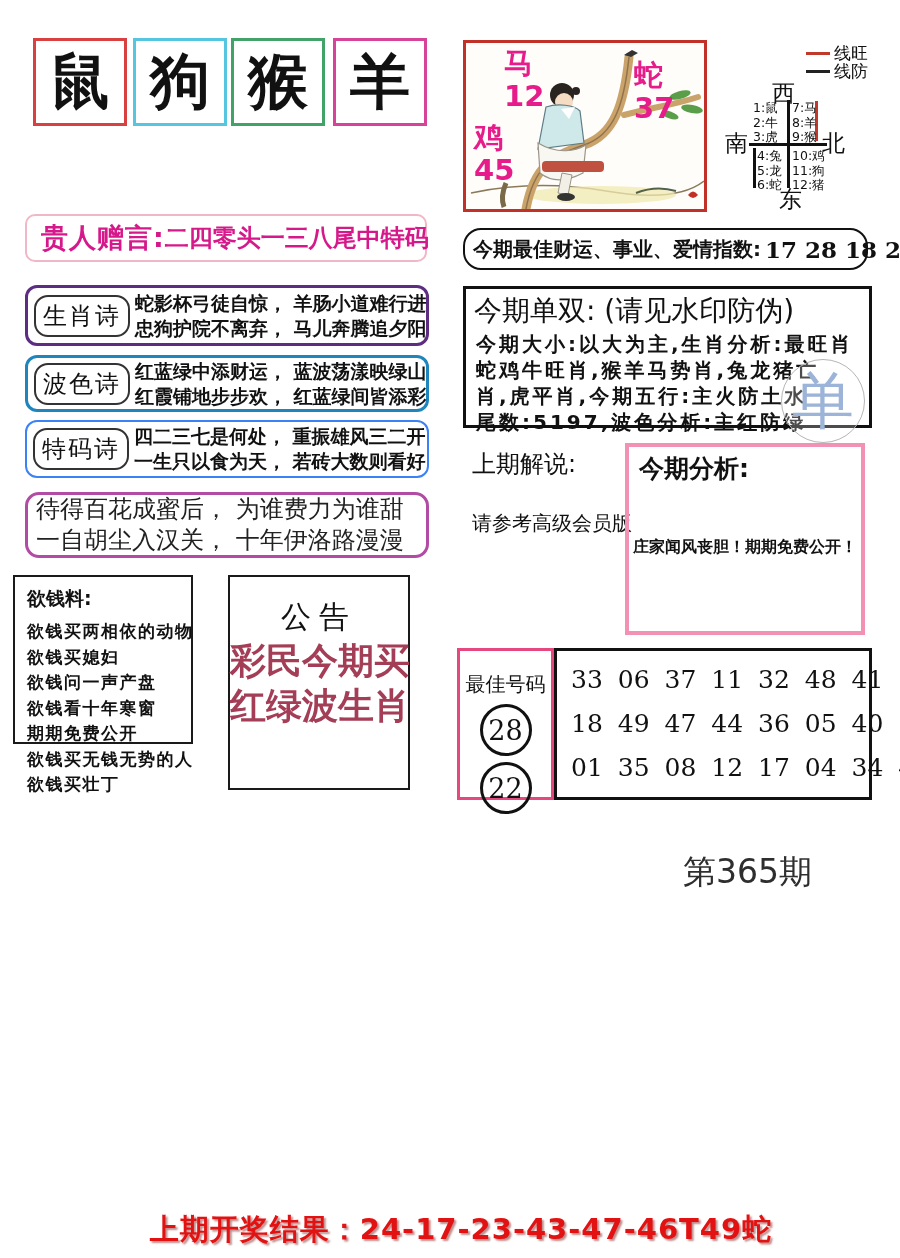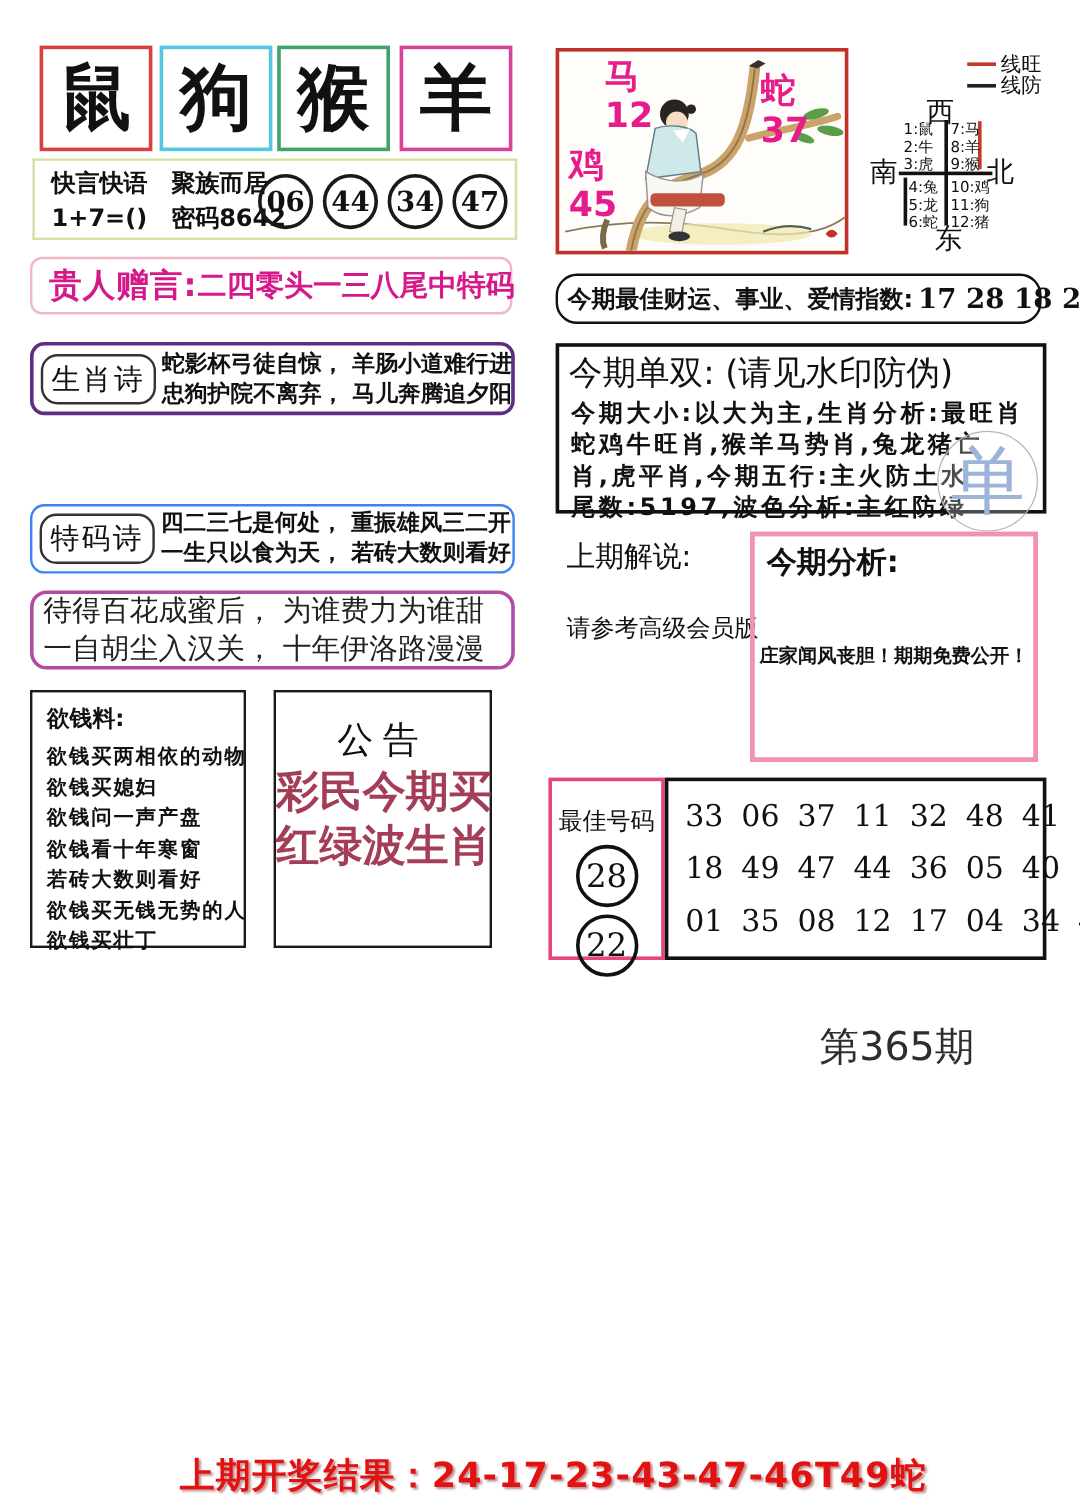--- a/index.html
+++ b/index.html
@@ -38,21 +38,21 @@
   .poem-label{border:2px solid #333;border-radius:14px;padding:3px 7px;font-size:24px;
               margin:0 5px 0 6px;white-space:nowrap;letter-spacing:2px;flex:none;}
   .poem-lines{font-size:19px;font-weight:bold;line-height:25px;white-space:nowrap;}
 
   
   .verse-box{left:25px;top:492px;width:404px;height:66px;border:3px solid #b14ba3;border-radius:14px;
              display:flex;flex-direction:column;justify-content:center;padding-left:8px;box-sizing:border-box;}
   .verse-line{font-size:24px;line-height:31px;white-space:nowrap;color:#222;}
 
   
-  .money-box{left:25px;top:575px;width:180px;height:215px;border:2px solid #1a1a1a;box-sizing:border-box;
+  .money-box{left:13px;top:575px;width:180px;height:169px;border:2px solid #1a1a1a;box-sizing:border-box;
              padding:9px 0 12px 12px;}
   .money-title{font-size:19px;font-weight:bold;margin-bottom:7px;}
   .money-item{font-size:17px;font-weight:bold;line-height:25.5px;letter-spacing:1.5px;white-space:nowrap;}
 
   
   .notice-box{left:228px;top:575px;width:182px;height:215px;border:2px solid #1a1a1a;box-sizing:border-box;text-align:center;}
   .notice-title{font-size:30px;margin-top:20px;letter-spacing:8px;font-family:"DejaVu Serif","Liberation Serif",serif;}
   .notice-line{font-size:36px;color:#a43e56;font-weight:bold;line-height:45px;
                font-family:"DejaVu Serif","Liberation Serif",serif;white-space:nowrap;}
   .notice-line:first-of-type{margin-top:22px;}
@@ -133,43 +133,38 @@
   <div class="zbox zb-1">
       <span>狗</span>
     </div>
   <div class="zbox zb-2">
       <span>猴</span>
     </div>
   <div class="zbox zb-3">
       <span>羊</span>
     </div>
 
-  <div class="abs quick-box">
-    <div class="quick-text">
-      <div>快言快语　聚族而居</div>
-      <div>1+7=()　密码8642</div>
-    </div>
-    <div class="balls">
-      <span class="ball">06</span>
-      <span class="ball">44</span>
-      <span class="ball">34</span>
-      <span class="ball">47</span>
-    </div>
-  </div>
 
   <div class="abs noble-box">
     <span class="noble-label">贵人赠言:</span>
     <span class="noble-text">二四零头一三八尾中特码</span>
   </div>
 
   <div class="poem-box pb-0">
     <span class="poem-label">生肖诗</span>
     <div class="poem-lines">
       <div>蛇影杯弓徒自惊， 羊肠小道难行进</div>
       <div>忠狗护院不离弃， 马儿奔腾追夕阳</div>
+    </div>
+  </div>
+  <div class="poem-box pb-1">
+    <span class="poem-label">波色诗</span>
+    <div class="poem-lines">
+      <div>红蓝绿中添财运， 蓝波荡漾映绿山</div>
+      <div>红霞铺地步步欢， 红蓝绿间皆添彩</div>
     </div>
   </div>
   <div class="poem-box pb-2">
     <span class="poem-label">特码诗</span>
     <div class="poem-lines">
       <div>四二三七是何处， 重振雄风三二开</div>
       <div>一生只以食为天， 若砖大数则看好</div>
     </div>
   </div>
 
@@ -177,21 +172,21 @@
     <div class="verse-line">待得百花成蜜后， 为谁费力为谁甜</div>
     <div class="verse-line">一自胡尘入汉关， 十年伊洛路漫漫</div>
   </div>
 
   <div class="abs money-box">
     <div class="money-title">欲钱料:</div>
     <div class="money-item">欲钱买两相依的动物</div>
     <div class="money-item">欲钱买媳妇</div>
     <div class="money-item">欲钱问一声产盘</div>
     <div class="money-item">欲钱看十年寒窗</div>
-    <div class="money-item">若砖大数则看好</div>
+    <div class="money-item">期期免费公开</div>
     <div class="money-item">欲钱买无钱无势的人</div>
     <div class="money-item">欲钱买壮丁</div>
   </div>
 
   <div class="abs notice-box">
     <div class="notice-title">公告</div>
     <div class="notice-line">彩民今期买</div>
     <div class="notice-line">红绿波生肖</div>
   </div>
 

